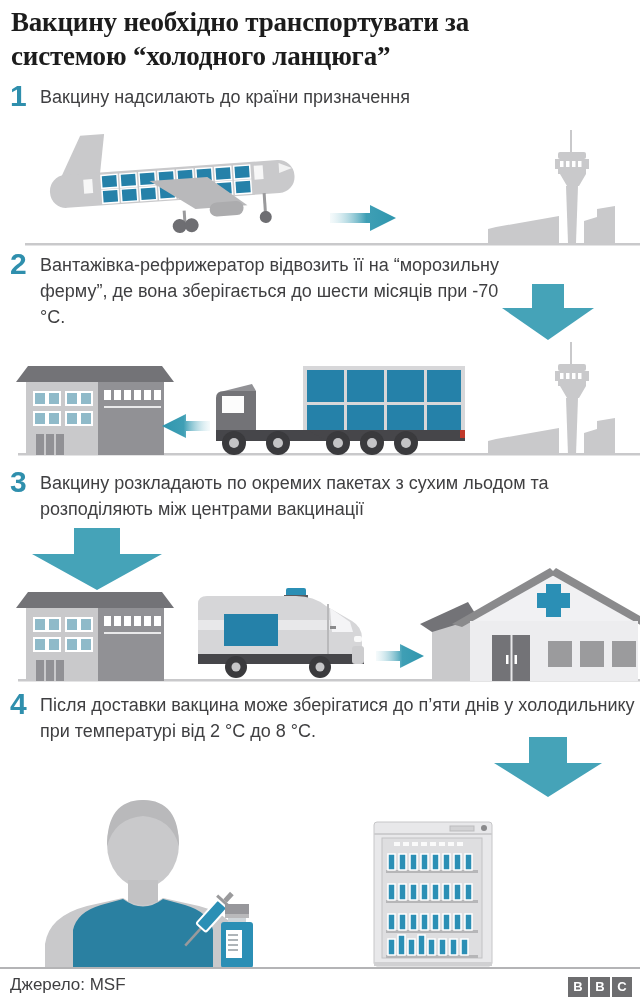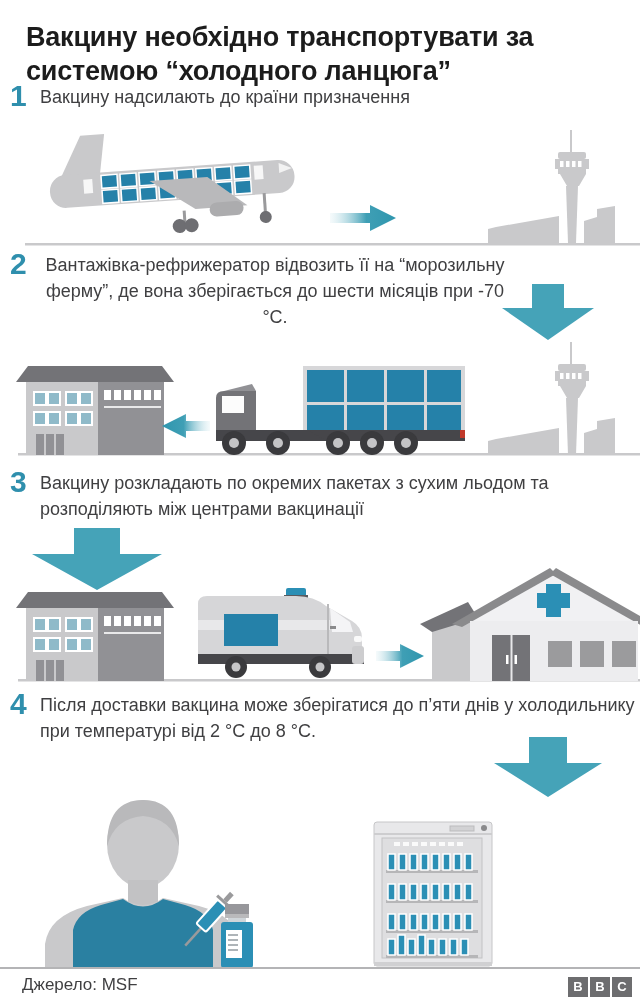--- a/index.html
+++ b/index.html
@@ -1,29 +1,29 @@
 <!DOCTYPE html>
 <html lang="uk" style="--accent-teal: #45a3b8; --box-blue: #2581a9; --deep-teal: #2b8fb5; --tank-teal: #2a80a1; --number-teal: #2f8fad; --pane-blue: #8fbac9; --text-dark: #3f3f41; --title-dark: #1c1c1c; --logo-gray: #6d6d6f;"><head>
 <meta charset="utf-8">
 <style>
   html,body{margin:0;padding:0;background:#fff;}
   .page{position:relative;width:640px;height:1000px;background:#ffffff;overflow:hidden;
         font-family:"Liberation Sans",sans-serif;color:var(--text-dark,#3f3f41);}
-  .title{position:absolute;left:10px;top:4px;width:575px;margin:16px;
-         font-family:Liberation Sans, sans-serif;
+  .title{position:absolute;left:10px;top:4px;width:575px;margin:1px;
+         font-family:Liberation Serif, serif;
          font-size:27px;line-height:34px;font-weight:700;color:var(--title-dark,#1c1c1c);
          letter-spacing:-0.2px;}
   .step{position:absolute;left:10px;display:flex;align-items:flex-start;}
   .num{font-size:30px;line-height:30px;font-weight:700;color:var(--number-teal,#2f8fad);
        width:30px;flex:0 0 30px;margin-top:-3px;}
   .txt{margin:0;font-size:18px;line-height:26px;color:var(--text-dark,#3f3f41);}
   .scene{position:absolute;left:0;}
   .overlay-arrow{position:absolute;z-index:5;}
   .footer-line{position:absolute;left:0;top:967px;width:640px;height:2px;background:#b4b4b6;}
-  .source{position:absolute;left:22px;top:975px;font-size:17px;color:var(--text-dark,#3f3f41);}
+  .source{position:absolute;left:10px;top:975px;font-size:17px;color:var(--text-dark,#3f3f41);}
   .bbc{position:absolute;right:8px;top:977px;display:flex;gap:2px;}
   .bbc-sq{width:20px;height:20px;background:var(--logo-gray,#6d6d6f);color:#fff;
           font-weight:700;font-size:13px;line-height:20px;text-align:center;}
   
   .f-teal{fill:var(--accent-teal,#45a3b8);}
   .f-blue{fill:var(--box-blue,#2581a9);}
   .f-teal2{fill:var(--deep-teal,#2b8fb5);}
   .f-tank{fill:var(--tank-teal,#2a80a1);}
   .f-pane{fill:var(--pane-blue,#8fbac9);}
   .g1{fill:#c9c9cb;} .g2{fill:#919195;} .g3{fill:#737377;} .g4{fill:#46464a;}
@@ -111,21 +111,21 @@
       <rect x="558" y="53" width="28" height="5"></rect>
       <polygon points="560,58 586,58 579,70 567,70"></polygon>
       <polygon points="566,70 578,70 576,127 568,127"></polygon>
       <polygon points="488,127 488,113 496,111 559,100 559,127"></polygon>
       <polygon points="584,127 584,105 597,101 597,93 615,90 615,127"></polygon>
     </g>
   </svg>
 
   <div class="step" style="top:252px;">
     <span class="num">2</span>
-    <p class="txt" style="width:470px;text-align:center;">Вантажівка-рефрижератор відвозить її на “морозильну ферму”, де вона зберігається до шести місяців при -70 °C.</p>
+    <p class="txt" style="width:470px;">Вантажівка-рефрижератор відвозить її на “морозильну ферму”, де вона зберігається до шести місяців при -70 °C.</p>
   </div>
 
   <svg class="overlay-arrow" style="left:502px;top:284px;" width="92" height="56" viewBox="0 0 92 56">
     <polygon class="f-teal" points="30,0 62,0 62,24 92,24 46,56 0,24 30,24"></polygon>
   </svg>
 
   <svg class="scene" style="top:338px;" width="640" height="122" viewBox="0 0 640 122">
     <rect x="18" y="115" width="622" height="2.5" fill="#c9c9cb"></rect>
 
     <g>

